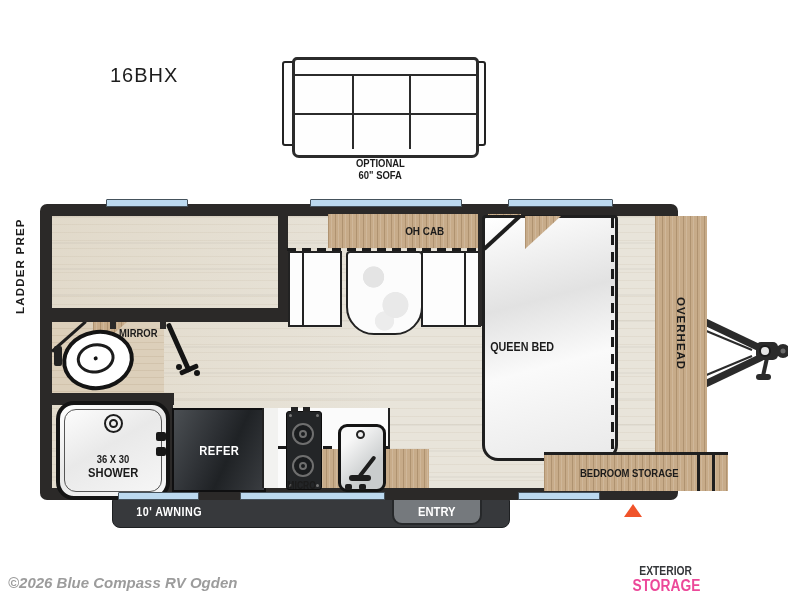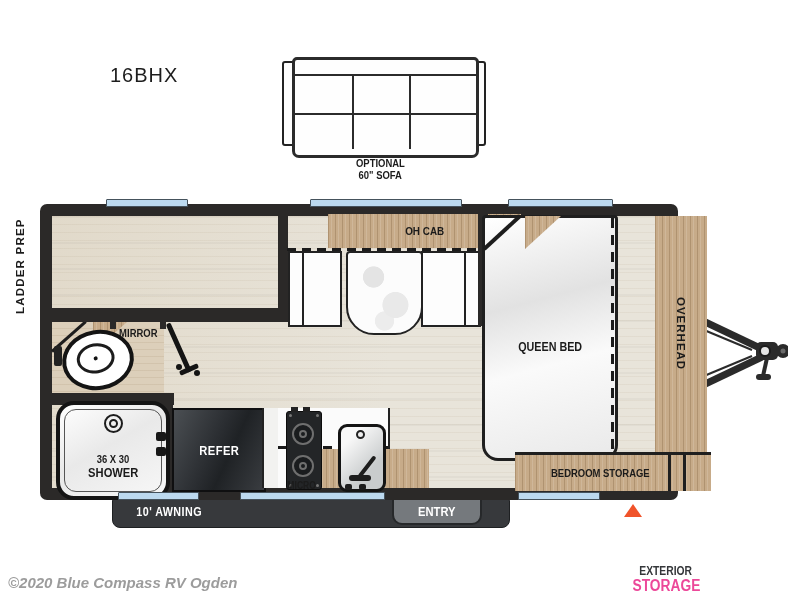--- a/index.html
+++ b/index.html
@@ -170,29 +170,29 @@
     </div>
     <div class="abs dash-h" style="left:247px;top:44px;width:193px;height:3px;"></div>
     <div class="abs white-fixture" style="left:248px;top:47px;width:12px;height:72px;border-width:2px;"></div>
     <div class="abs white-fixture" style="left:262px;top:47px;width:36px;height:72px;"></div>
     <div class="abs marble" style="left:306px;top:47px;width:73px;height:80px;border:2.5px solid #222;border-radius:4px 4px 28px 28px;"></div>
     <div class="abs white-fixture" style="left:381px;top:47px;width:41px;height:72px;"></div>
     <div class="abs white-fixture" style="left:424px;top:47px;width:13px;height:72px;border-width:2px;"></div>
 
     <div class="abs wall" style="left:438px;top:10px;width:10px;height:112px;"></div>
     <div class="abs bedfill2" style="left:442px;top:11px;width:130px;height:240px;border:3px solid #1f1f1f;border-radius:4px 4px 16px 16px;">
-      <div class="abs lbl" style="left:0;top:122px;width:100%;text-align:center;font-size:12.5px;"><span class="cond">QUEEN BED</span></div>
+      <div class="abs lbl" style="left:0;top:122px;width:100%;text-align:left;font-size:12.5px;"><span class="cond">QUEEN BED</span></div>
     </div>
     <div class="abs wood" style="left:444px;top:12px;width:36px;height:33px;clip-path:polygon(0 0,100% 0,0 100%);"></div>
     <div class="abs" style="left:444px;top:43px;width:49px;height:3.5px;background:#1d1d1d;transform:rotate(-42.5deg);transform-origin:0 50%;"></div>
     <div class="abs dash-v" style="left:571px;top:14px;width:3px;height:236px;"></div>
     <div class="abs wood ctr" style="left:574px;top:12px;width:52px;height:236px;">
       <span class="lbl vtext" style="font-size:11.5px;letter-spacing:1px;">OVERHEAD</span>
     </div>
-    <div class="abs wood" style="left:434px;top:248px;width:184px;height:36px;border-top:3px solid #1f1f1f;padding-left:12px;">
+    <div class="abs wood" style="left:463px;top:248px;width:184px;height:36px;border-top:3px solid #1f1f1f;">
       <div class="abs" style="left:153px;top:0;width:2.5px;height:100%;background:#1f1f1f;"></div>
       <div class="abs" style="left:168px;top:0;width:2.5px;height:100%;background:#1f1f1f;"></div>
       <div class="abs lbl ctr" style="left:8px;top:0;width:155px;height:100%;font-size:11px;">
           <span class="cond">BEDROOM STORAGE</span>
         </div>
     </div>
   </div>
 
   <div class="abs window" style="left:106px;top:199px;width:80px;height:6px;"></div>
   <div class="abs window" style="left:310px;top:199px;width:150px;height:6px;"></div>
@@ -202,15 +202,15 @@
   <div class="abs window" style="left:518px;top:492px;width:80px;height:6px;"></div>
 
   <div class="abs lbl vtext-up" style="left:14px;top:210px;width:18px;height:112px;font-size:11.5px;letter-spacing:1.2px;z-index:3;">LADDER PREP</div>
 
   <div class="abs" style="left:624px;top:504px;width:0;height:0;border-left:9px solid transparent;border-right:9px solid transparent;border-bottom:13px solid #f0532a;z-index:3;"></div>
   <div class="abs" style="left:616px;top:522px;width:100px;text-align:center;z-index:3;margin-top:43px;">
     <div class="lbl" style="font-size:12px;color:#35373a;line-height:13.5px;"><span class="cond">EXTERIOR</span></div>
     <div class="lbl" style="font-size:16px;color:#ec4899;line-height:13.5px;text-decoration:underline;"><span class="cond">STORAGE</span></div>
   </div>
 
-  <div class="abs" style="left:8px;top:574px;width:480px;font-size:15px;font-weight:bold;font-style:italic;color:#9c9c9c;">©2020 Blue Compass RV Ogden</div>
+  <div class="abs" style="left:8px;top:574px;width:480px;font-size:15px;font-weight:bold;font-style:italic;color:#9c9c9c;">©2026 Blue Compass RV Ogden</div>
 
 </div>
 
 </body></html>

